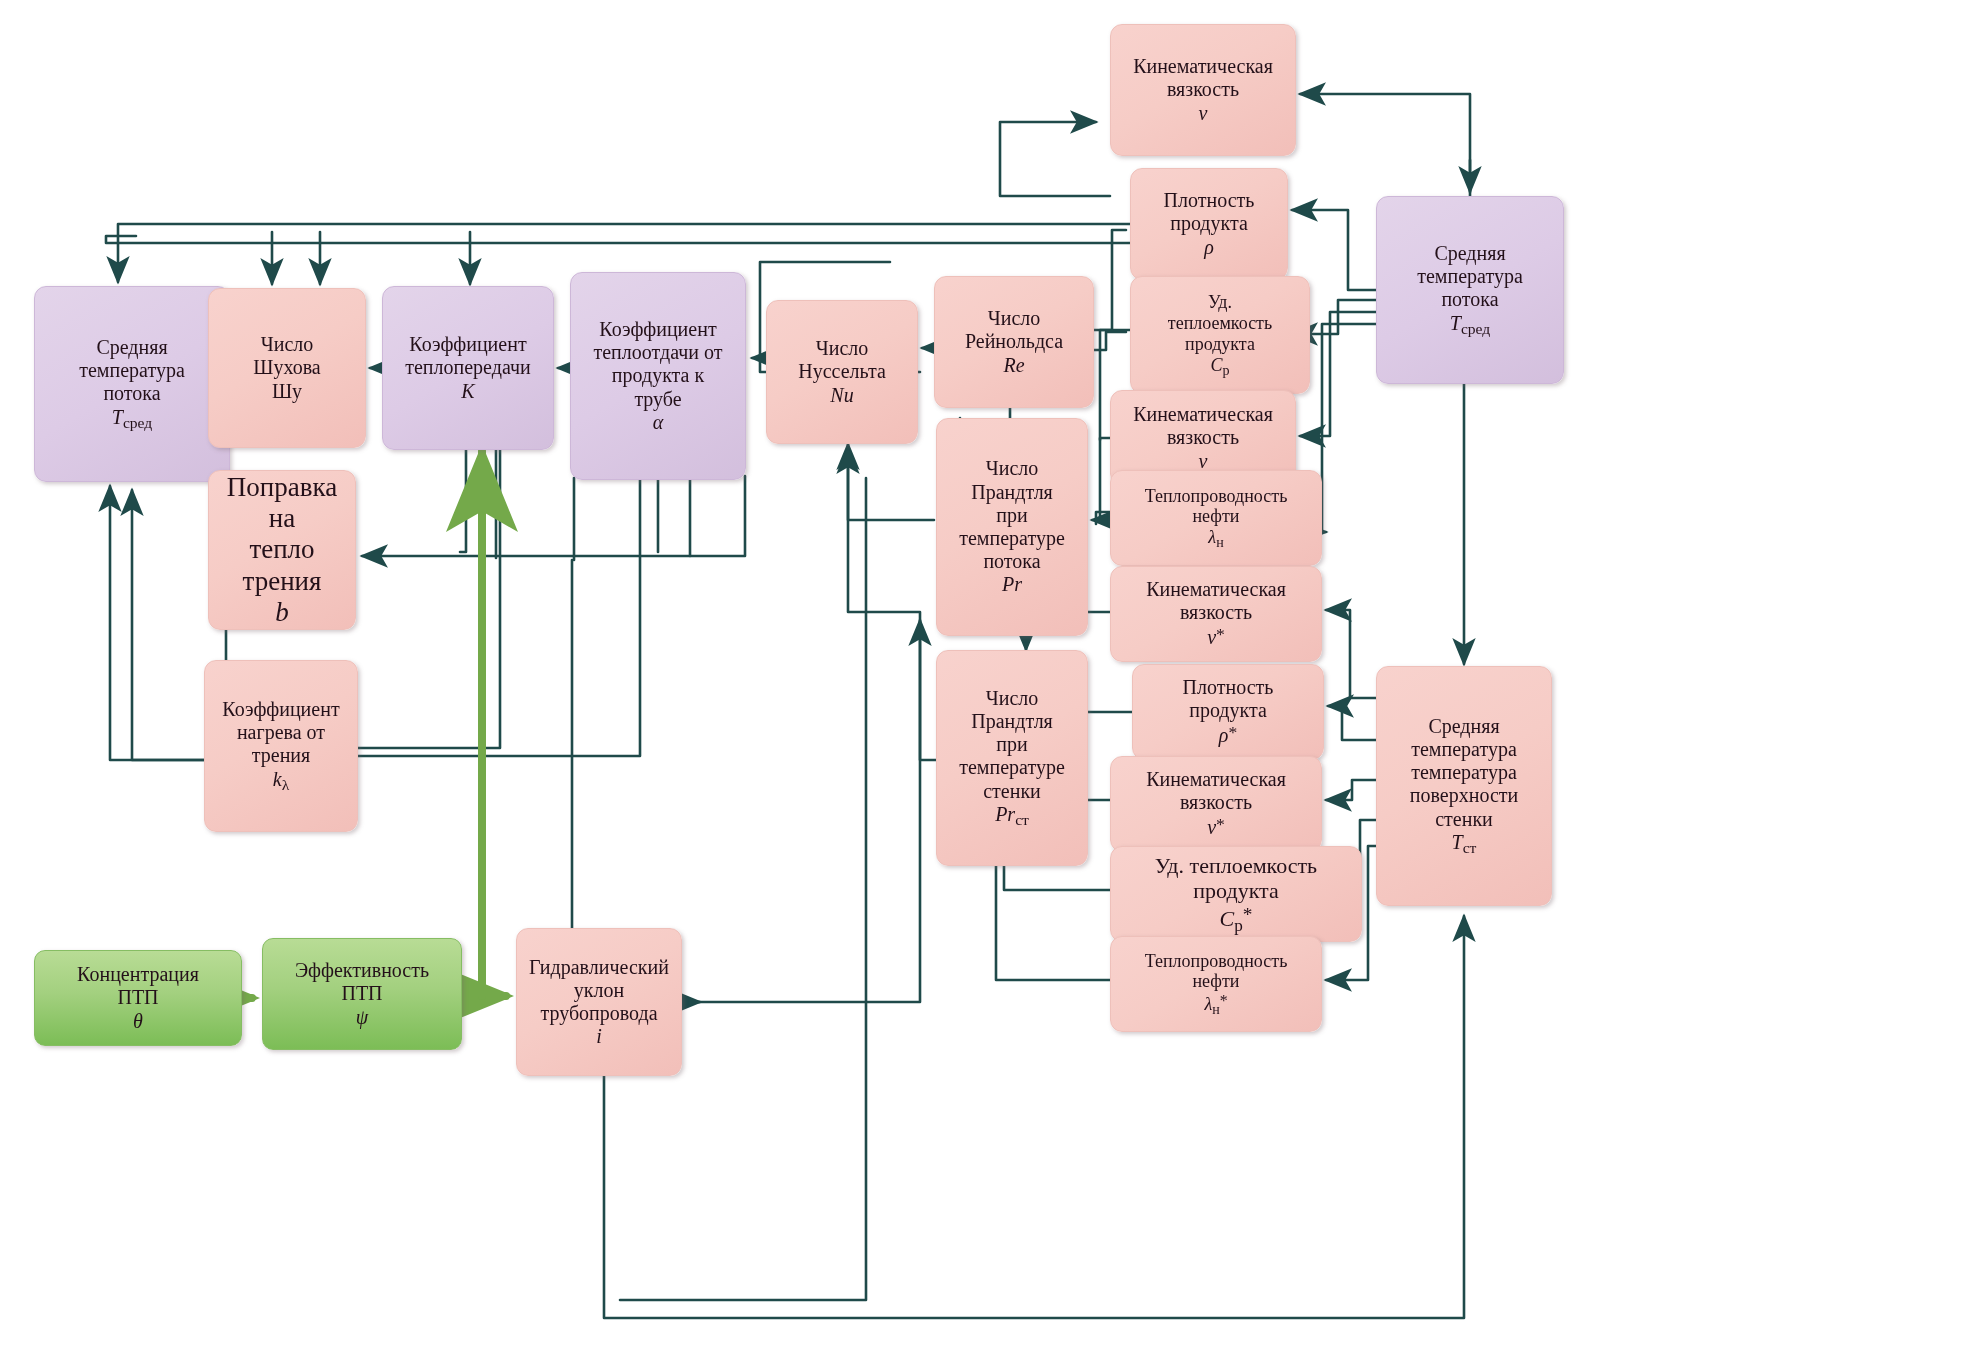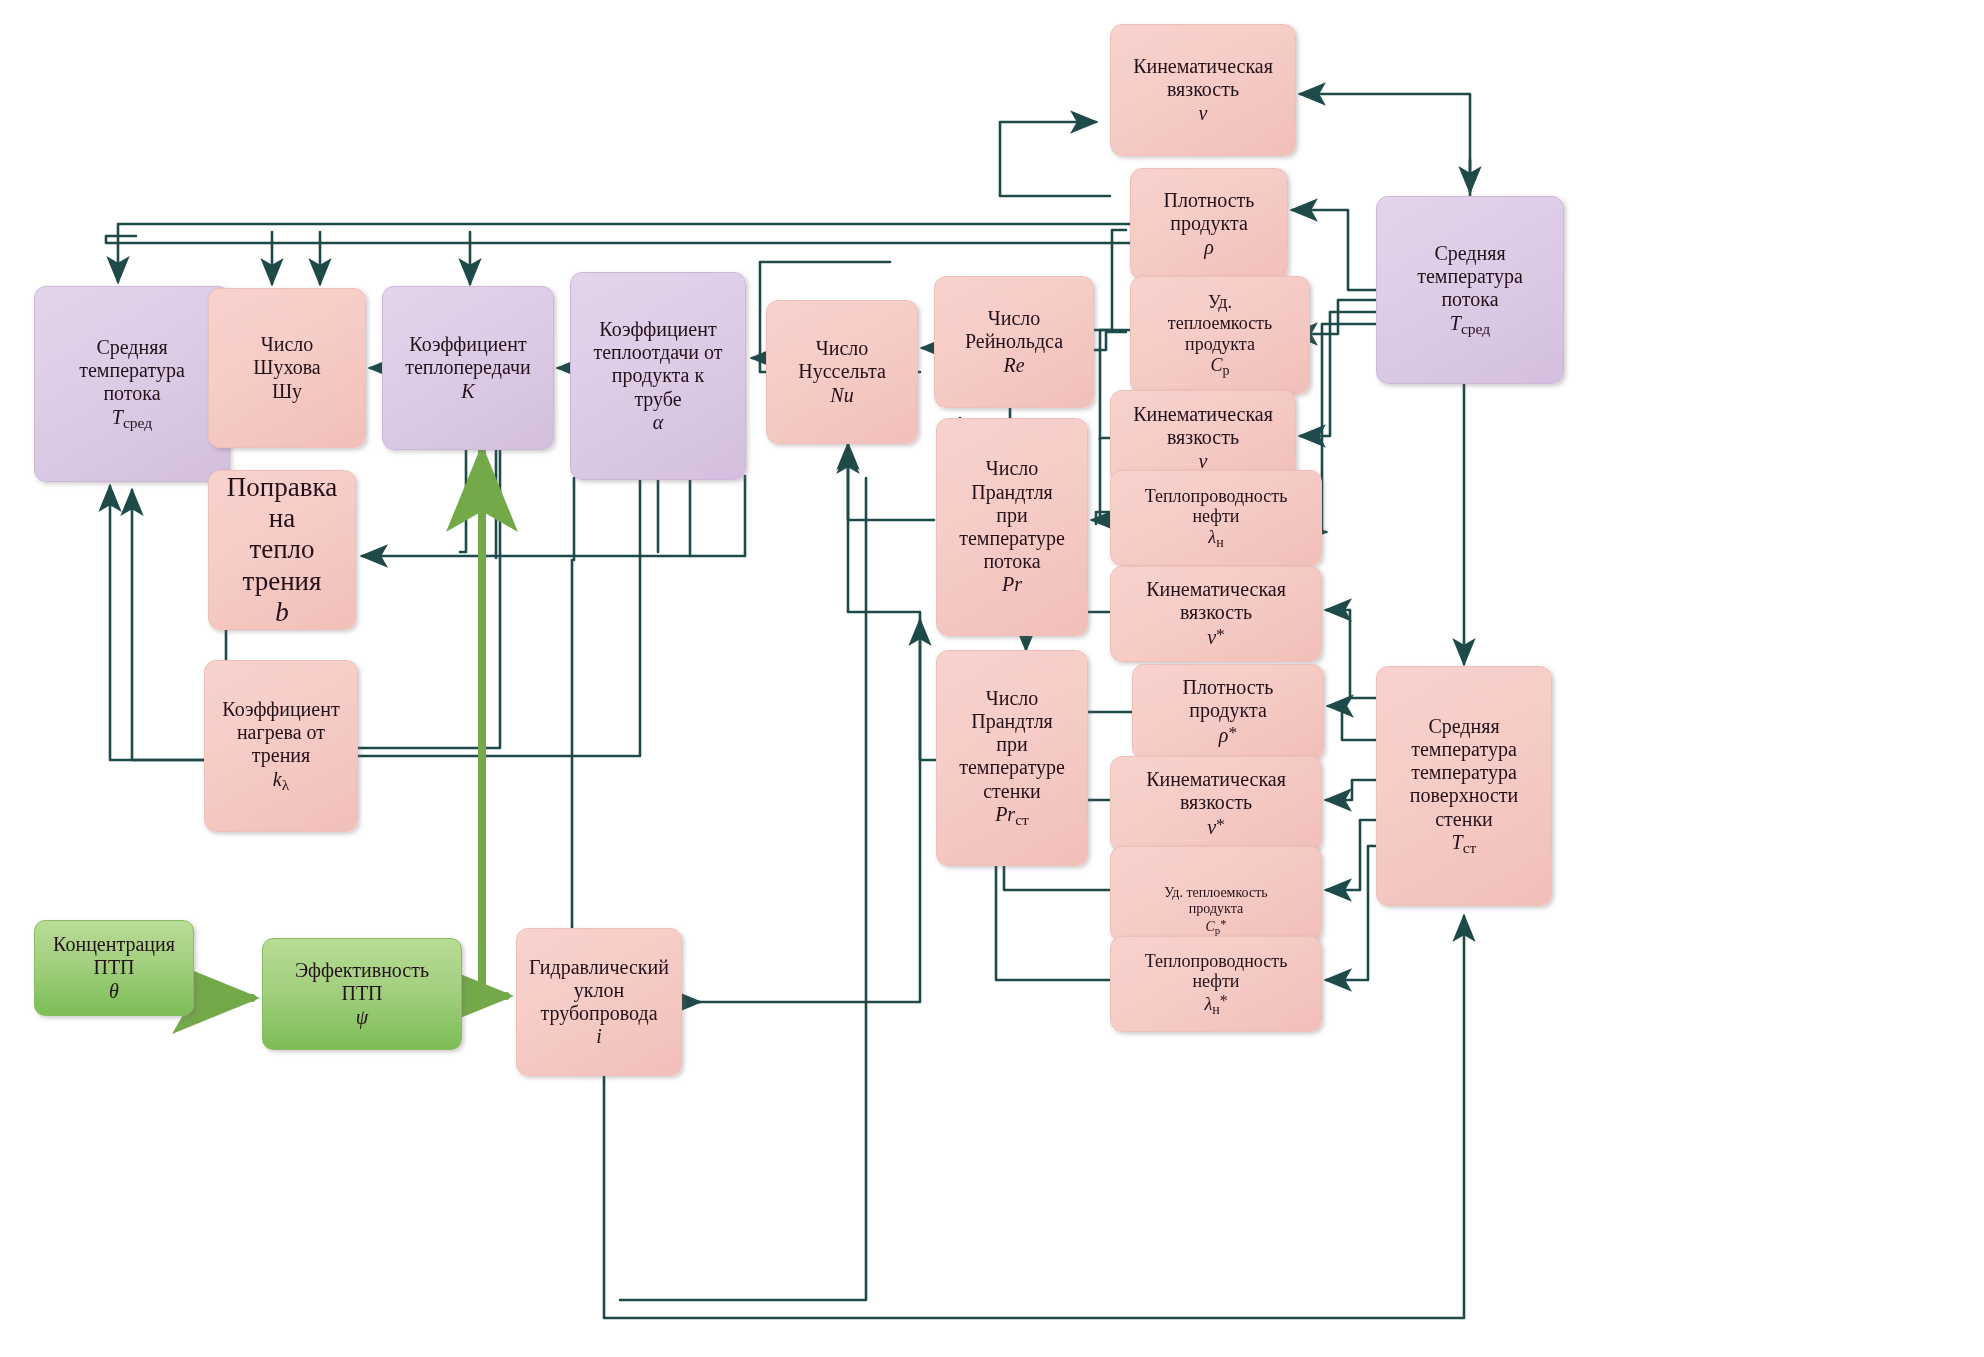--- a/index.html
+++ b/index.html
@@ -229,21 +229,21 @@
       <div class="node pink" style="left: 1132px; top: 664px; width: 192px; height: 96px; font-size: 20px;">
         <span class="ttl">Плотность</span>
         <span class="ttl">продукта</span>
         <span class="sym"><span>ρ</span><span class="star">*</span></span>
       </div>
       <div class="node pink" style="left: 1110px; top: 756px; width: 212px; height: 96px; font-size: 20px;">
         <span class="ttl">Кинематическая</span>
         <span class="ttl">вязкость</span>
         <span class="sym"><span>ν</span><span class="star">*</span></span>
       </div>
-      <div class="node pink" style="left: 1110px; top: 846px; width: 212px; height: 96px; font-size: 14px; justify-content: flex-end;">
+      <div class="node pink" style="left: 1110px; top: 846px; width: 252px; height: 96px; font-size: 22px;">
         <span class="ttl">Уд. теплоемкость</span>
         <span class="ttl">продукта</span>
         <span class="sym"><span>C</span><span class="sub">р</span><span class="star">*</span></span>
       </div>
       <div class="node pink" style="left: 1110px; top: 936px; width: 212px; height: 96px; font-size: 18px;">
         <span class="ttl">Теплопроводность</span>
         <span class="ttl">нефти</span>
         <span class="sym"><span>λ</span><span class="sub">н</span><span class="star">*</span></span>
       </div>
       <div class="node purple" style="left: 1376px; top: 196px; width: 188px; height: 188px; font-size: 20px;">
@@ -253,21 +253,21 @@
         <span class="sym"><span>T</span><span class="sub">сред</span></span>
       </div>
       <div class="node pink" style="left: 1376px; top: 666px; width: 176px; height: 240px; font-size: 20px;">
         <span class="ttl">Средняя</span>
         <span class="ttl">температура</span>
         <span class="ttl">температура</span>
         <span class="ttl">поверхности</span>
         <span class="ttl">стенки</span>
         <span class="sym"><span>T</span><span class="sub">ст</span></span>
       </div>
-      <div class="node green" style="left: 34px; top: 920px; width: 160px; height: 96px; font-size: 20px;">
+      <div class="node green" style="left: 34px; top: 950px; width: 208px; height: 96px; font-size: 20px;">
         <span class="ttl">Концентрация</span>
         <span class="ttl">ПТП</span>
         <span class="sym"><span>θ</span></span>
       </div>
       <div class="node green" style="left: 262px; top: 938px; width: 200px; height: 112px; font-size: 20px;">
         <span class="ttl">Эффективность</span>
         <span class="ttl">ПТП</span>
         <span class="sym"><span>ψ</span></span>
       </div>
       <div class="node pink" style="left: 516px; top: 928px; width: 166px; height: 148px; font-size: 20px;">

